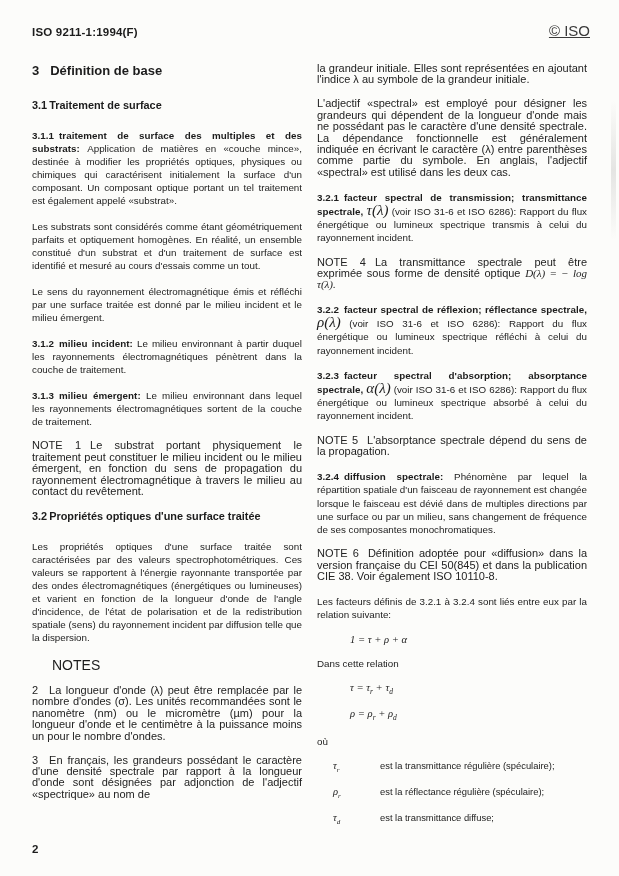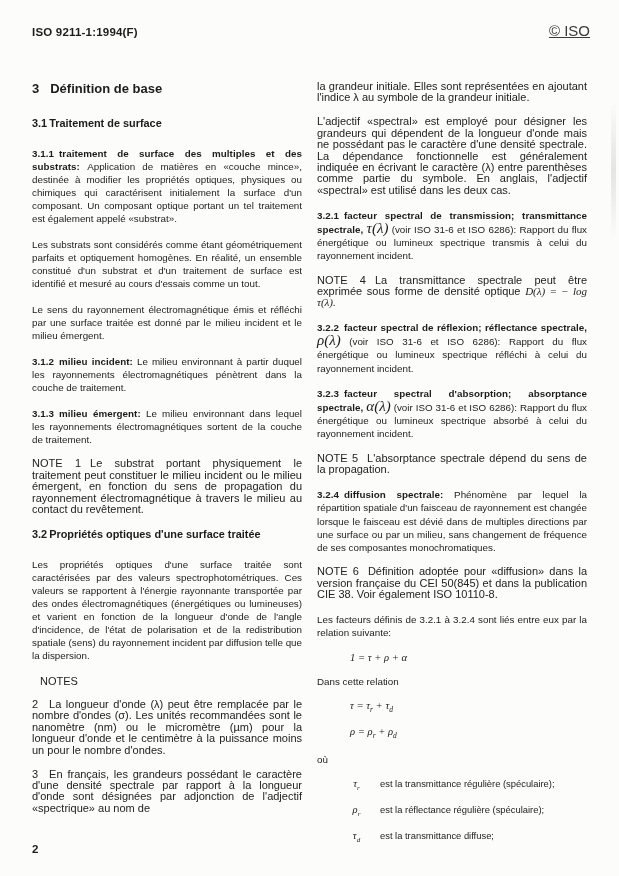--- a/index.html
+++ b/index.html
@@ -13,47 +13,47 @@
   .page{
     position:relative;
     width:619px;height:876px;
     background:#fcfcfa;
     box-sizing:border-box;
     padding:22px 29px 0 32px;
     overflow:hidden;
   }
   .page-header{
     display:flex;justify-content:space-between;align-items:baseline;
-    margin-bottom:42px;
+    margin-bottom:24px;
   }
   .doc-ref{font-weight:bold;font-size:11.5px;letter-spacing:.2px;}
   .copyright{font-size:15px;color:#3a3a3a;text-decoration:underline;}
   .columns{display:flex;gap:15px;}
   .col{width:270px;box-sizing:border-box;}
 
   .h-section{display:flex;gap:11px;font-size:13px;font-weight:bold;margin:0 0 21px;}
   .h-sub{display:flex;gap:2px;font-size:10.9px;font-weight:bold;margin:0 0 18px;white-space:nowrap;}
   .h-sub.mt{margin-top:11px;}
 
   p.body{font-size:9.8px;line-height:13.1px;text-align:justify;margin:0 0 12.5px;}
   p.note{font-size:11px;line-height:11.4px;text-align:justify;margin:0 0 12.5px;color:#222;}
   .note-label{margin-right:9px;}
-  .notes-head{font-size:11px;margin:0 0 12px;padding-left:8px;}
+  .notes-head{font-size:14px;margin:0 12px 12px;padding-left:8px;}
   b.term{font-weight:bold;letter-spacing:.05px;}
   .sym{font-family:"Liberation Serif", serif;font-style:italic;font-size:15px;}
   sub{font-size:7px;}
 
   .eq{
     font-family:Liberation Serif, serif;font-style:italic;
     font-size:10.6px;padding-left:33px;margin:0 0 12px;
   }
   .eq sub{font-size:7.5px;}
   .inline-eq{font-family:"Liberation Serif", serif;font-style:italic;}
 
-  .defrow{display:flex;padding-left:16px;margin:0 0 12px;text-align:center;}
+  .defrow{display:flex;padding-left:16px;margin:0 0 12px;}
   .dsym{flex:none;width:47px;font-family:"Liberation Serif", serif;font-style:italic;font-size:10.6px;}
   .dtext{font-size:9.4px;line-height:12px;}
 
   .page-num{position:absolute;left:32px;bottom:21px;font-weight:bold;font-size:11.5px;}
 
   .scan-streak{
     position:absolute;right:3px;top:100px;width:5px;height:140px;
     background:linear-gradient(to bottom, rgba(120,120,120,0), rgba(120,120,120,.18), rgba(120,120,120,0));
     border-radius:3px;
   }

